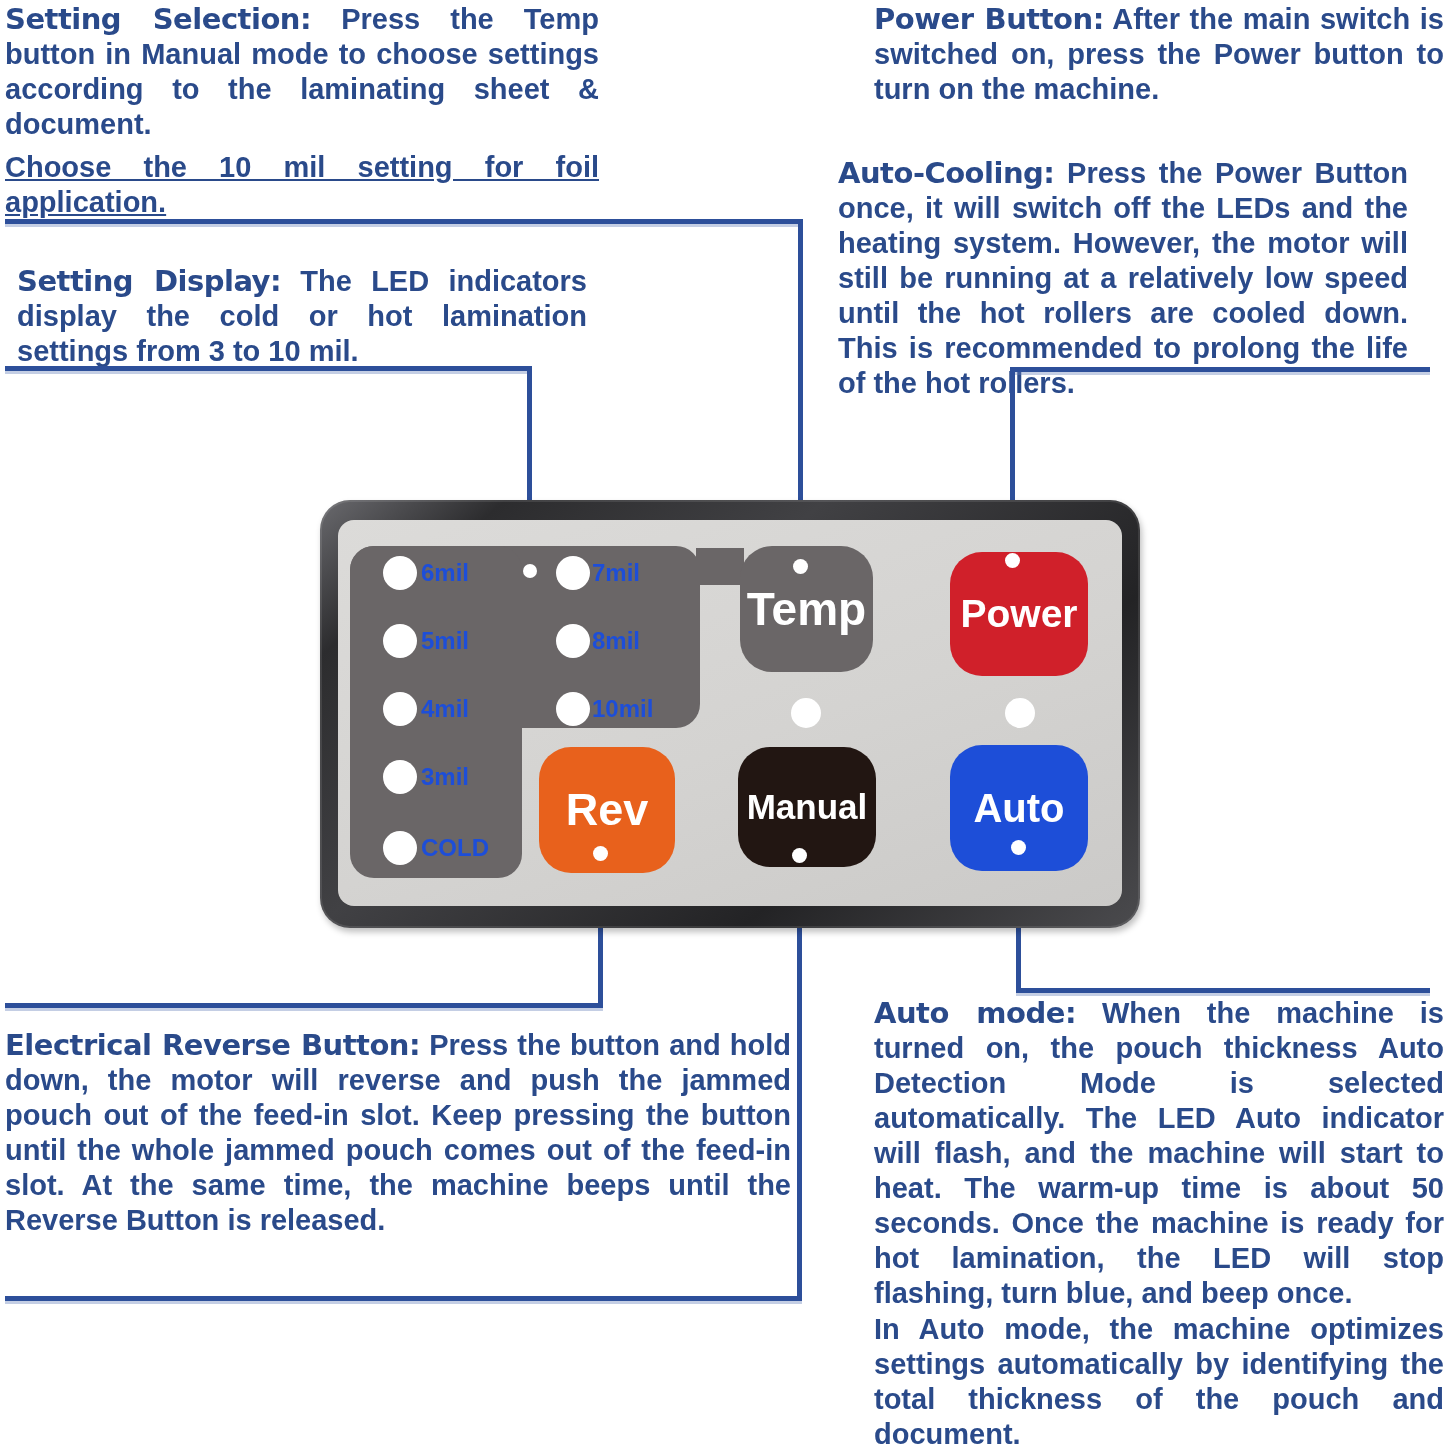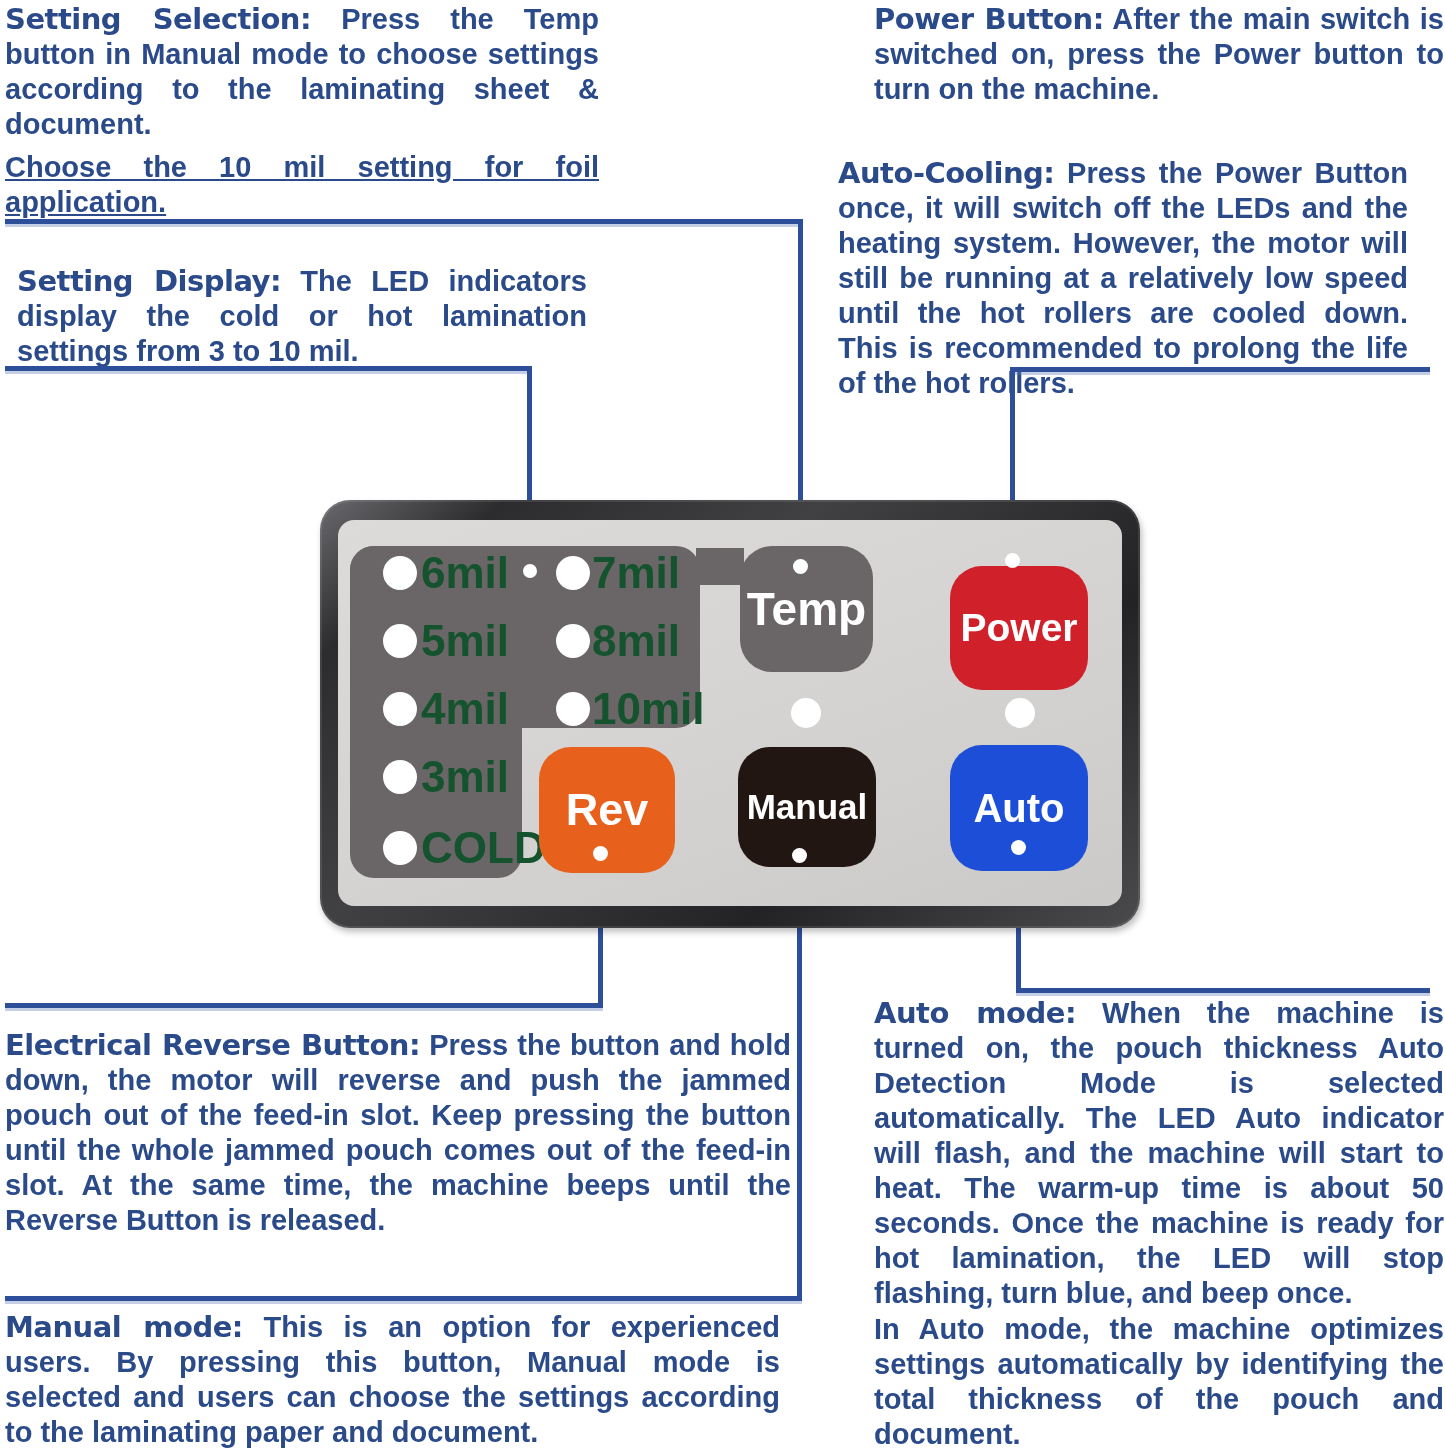--- a/index.html
+++ b/index.html
@@ -18,26 +18,26 @@
   .frame{position:absolute;left:320px;top:500px;width:820px;height:428px;border-radius:30px;
          background:linear-gradient(140deg,#6a6a6e 0%,#2c2c2e 14%,#414144 38%,#232325 70%,#4b4b4e 100%);
          box-shadow:inset 0 0 0 2px rgba(255,255,255,0.10), 2px 4px 6px rgba(0,0,0,0.25);}
   .face{position:absolute;left:338px;top:520px;width:784px;height:386px;border-radius:16px;
         background:linear-gradient(160deg,#dcdbd9 0%,#d4d3d1 55%,#cbcac8 100%);}
   .ledzone{position:absolute;background:#6a6667;}
   .zoneA{left:350px;top:546px;width:350px;height:182px;border-radius:24px;}
   .zoneB{left:350px;top:546px;width:172px;height:332px;border-radius:24px;}
   .bridge{left:696px;top:548px;width:48px;height:37px;border-radius:0;}
   .led{position:absolute;width:34px;height:34px;border-radius:50%;background:#ffffff;}
-  .ledlabel{position:absolute;color:#14532d;font-size:44px;font-weight:700;line-height:36px;white-space:nowrap;}
+  .ledlabel{position:absolute;color:#1d4ed8;font-size:24px;font-weight:700;line-height:36px;white-space:nowrap;}
   .dot{position:absolute;border-radius:50%;background:#ffffff;}
   .btn{position:absolute;border-radius:32px;display:flex;align-items:center;justify-content:center;
        color:#ffffff;font-weight:700;}
   .btn-temp{left:740px;top:546px;width:133px;height:126px;background:#6a6667;font-size:46px;}
-  .btn-power{left:950px;top:566px;width:138px;height:124px;background:#d0202a;font-size:39px;}
+  .btn-power{left:950px;top:552px;width:138px;height:124px;background:#d0202a;font-size:39px;}
   .btn-rev{left:539px;top:747px;width:136px;height:126px;background:#e8611c;font-size:45px;}
   .btn-manual{left:738px;top:747px;width:138px;height:120px;background:#221612;font-size:35px;}
   .btn-auto{left:950px;top:745px;width:138px;height:126px;background:#1d4ed8;font-size:40px;}
 </style>
 </head>
 <body>
 
 <div class="canvas">
 
   <div class="note" style="left:5px;top:2px;width:594px;">
@@ -59,24 +59,20 @@
   <div class="note" style="left:838px;top:112px;width:570px;margin-top:44px;">
     <p style="margin:0;"><span class="head">Auto-Cooling:</span>
        <span>Press the Power Button once, it will switch off the LEDs and the heating system. However, the motor will still be running at a relatively low speed until the hot rollers are cooled down. This is recommended to prolong the life of the hot rollers.</span></p>
   </div>
 
   <div class="note" style="left:5px;top:1028px;width:786px;">
     <p style="margin:0;"><span class="head">Electrical Reverse Button:</span>
        <span>Press the button and hold down, the motor will reverse and push the jammed pouch out of the feed-in slot. Keep pressing the button until the whole jammed pouch comes out of the feed-in slot. At the same time, the machine beeps until the Reverse Button is released.</span></p>
   </div>
 
-  <div class="note" style="left:5px;top:1310px;width:775px;">
-    <p style="margin:0;"><span class="head">Manual mode:</span>
-       <span>This is an option for experienced users. By pressing this button, Manual mode is selected and users can choose the settings according to the laminating paper and document.</span></p>
-  </div>
 
   <div class="note" style="left:874px;top:996px;width:570px;">
     <p style="margin:0;"><span class="head">Auto mode:</span>
        <span>When the machine is turned on, the pouch thickness Auto Detection Mode is selected automatically. The LED Auto indicator will flash, and the machine will start to heat. The warm-up time is about 50 seconds. Once the machine is ready for hot lamination, the LED will stop flashing, turn blue, and beep once.</span></p>
   </div>
 
   <div class="note" style="left:874px;top:1312px;width:570px;">
     <p style="margin:0;"><span>In Auto mode, the machine optimizes settings automatically by identifying the total thickness of the pouch and document.</span></p>
   </div>
 

